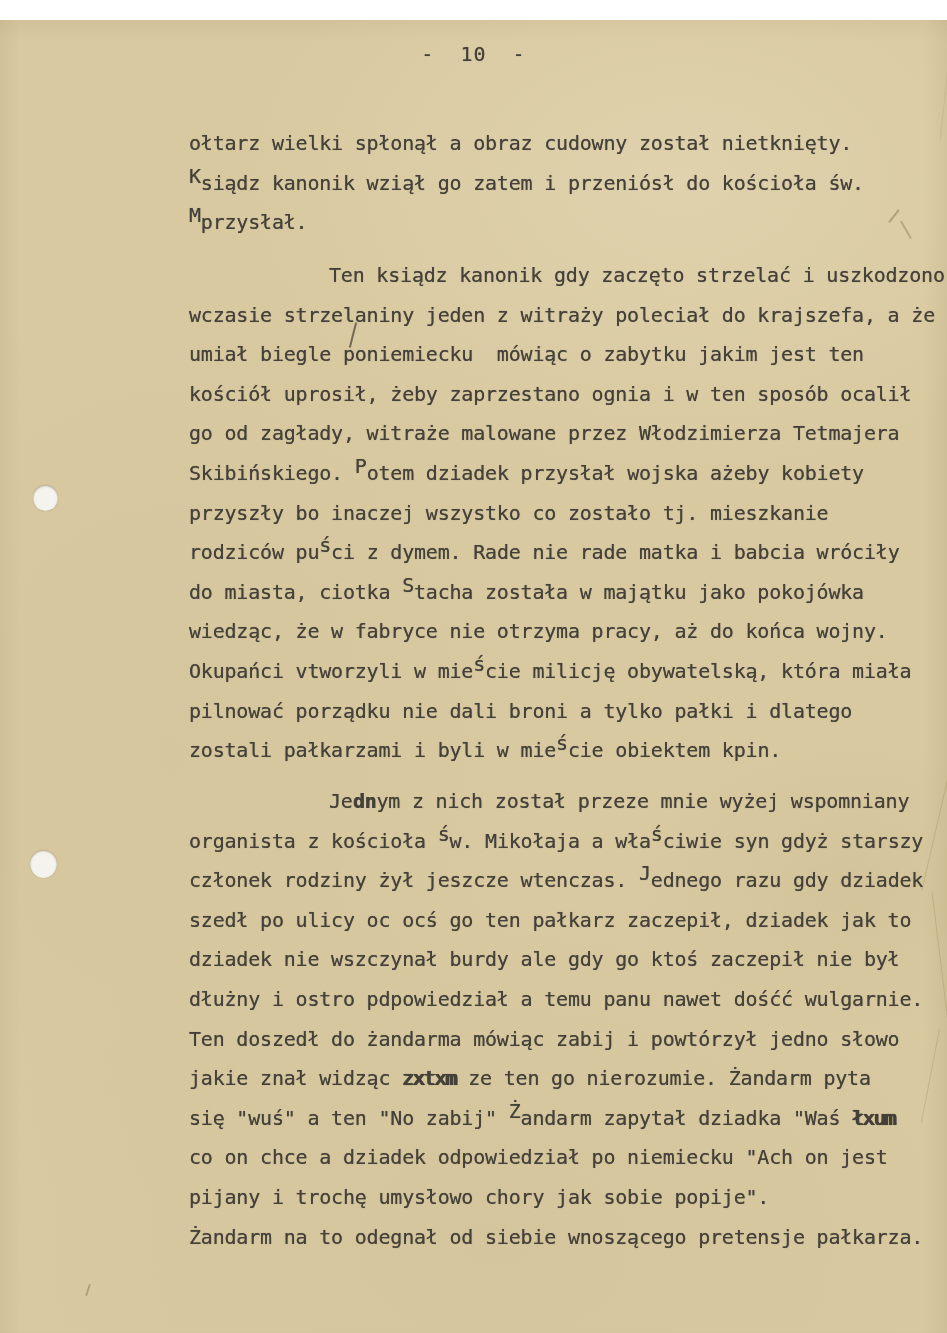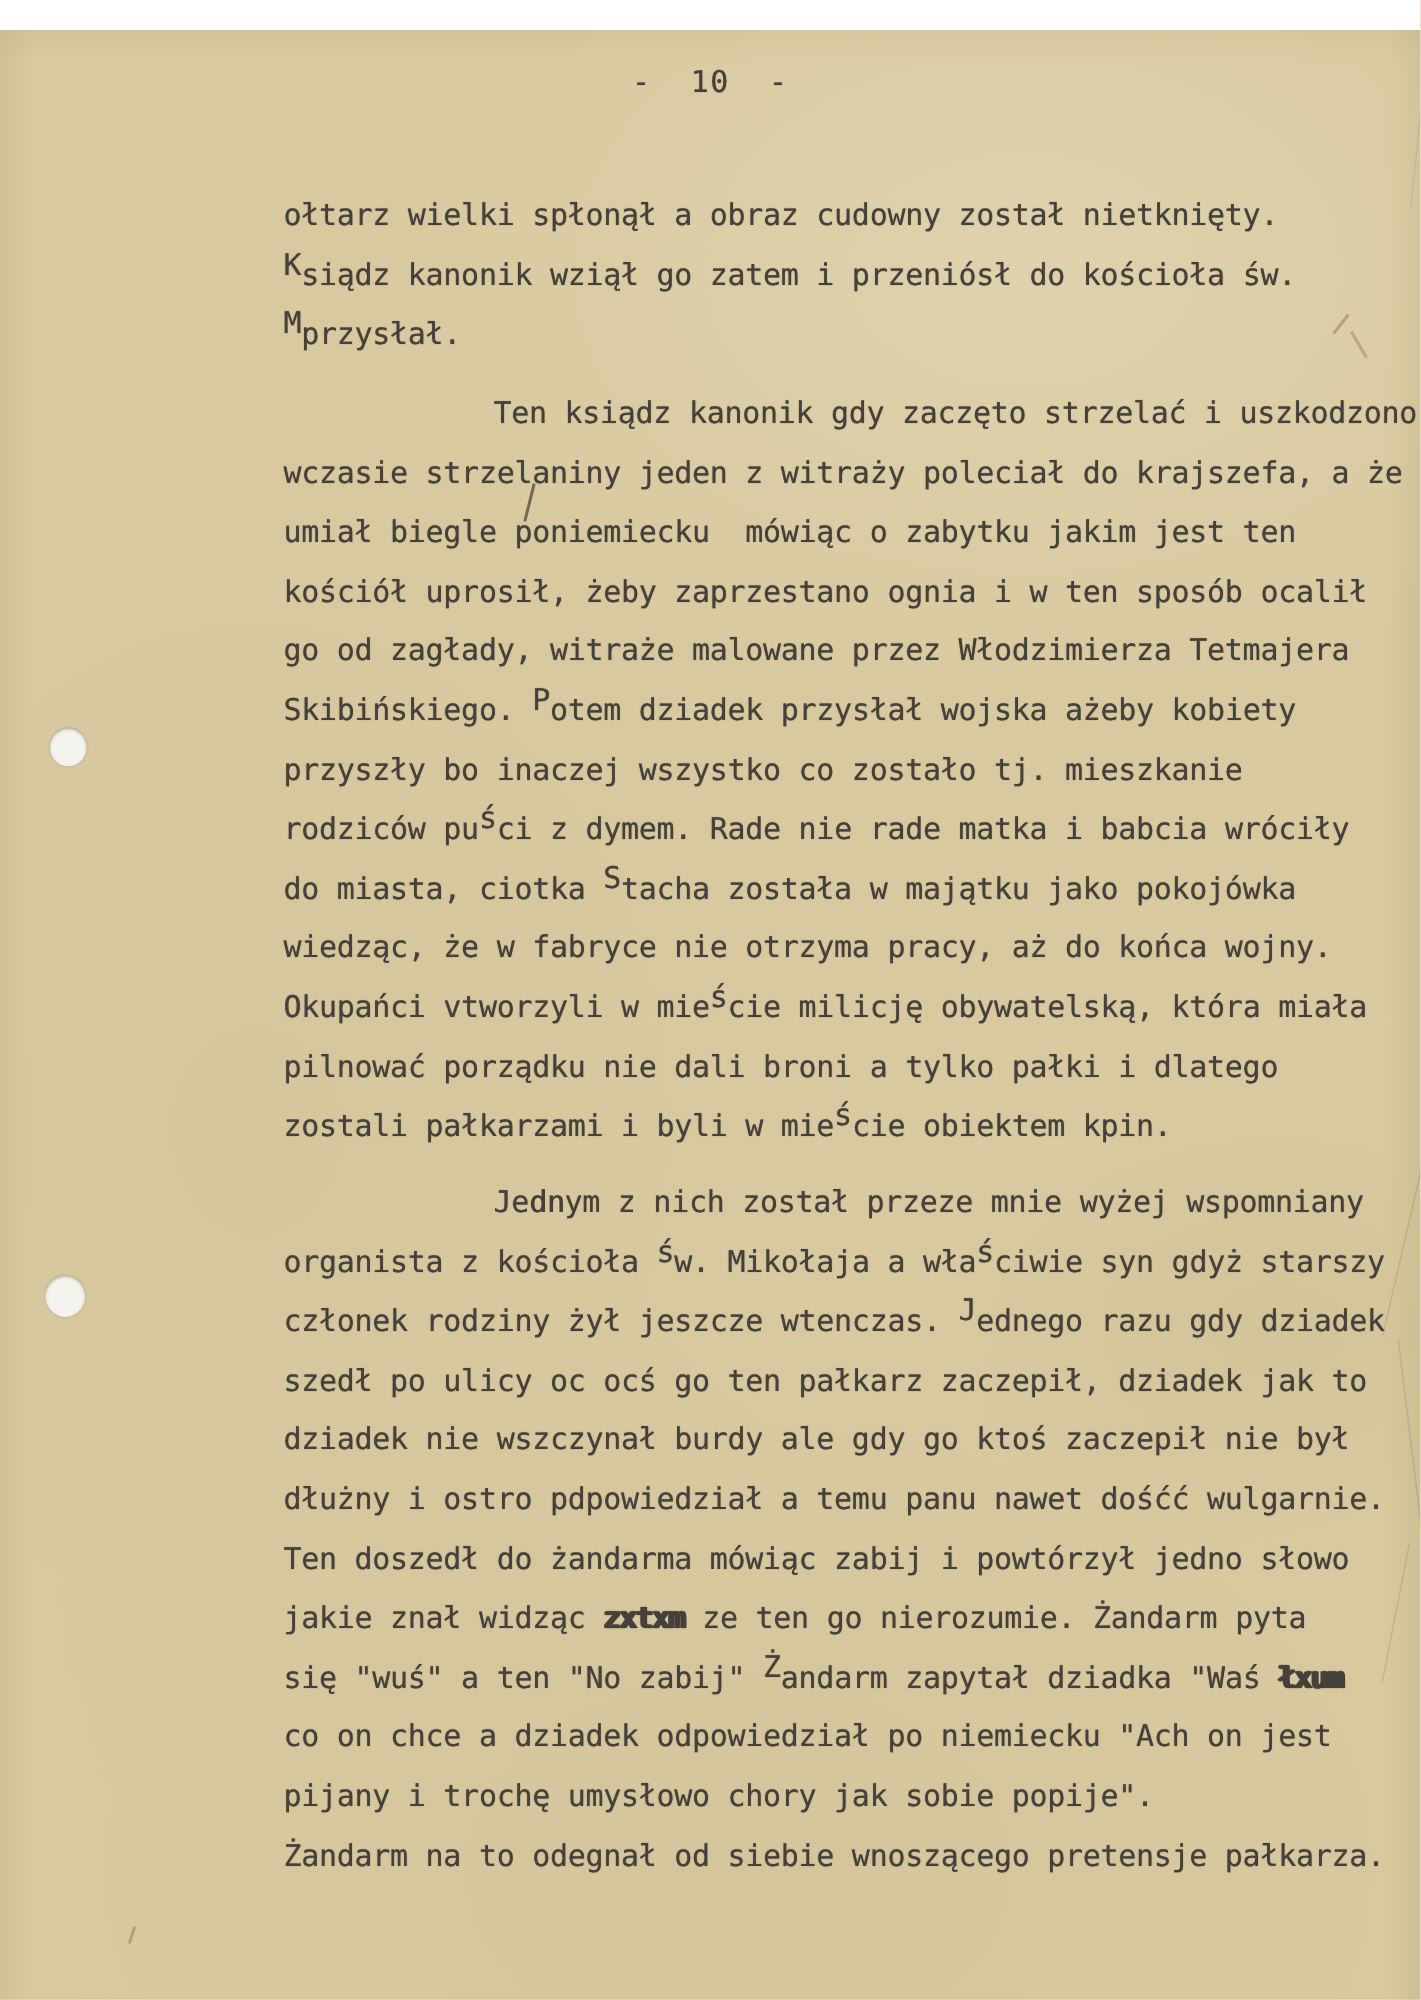--- a/index.html
+++ b/index.html
@@ -35,23 +35,23 @@
     letter-spacing:-0.2px;
     text-shadow:0 0 0.7px rgba(64,60,52,0.72);
   }
   .para-0{top:104px;}
   .para-1{top:236px;}
   .para-2{top:762px;}
   .line{height:39.6px;}
   .line.indent{padding-left:140px;}
 
   .sup{position:relative;top:-7px;}
-  .strike{font-weight:bold;letter-spacing:-1.2px;
+  .strike{font-weight:normal;letter-spacing:-1.2px;
           text-shadow:0.9px 0 currentColor,-0.9px 0 currentColor,0 0 1px rgba(50,46,38,0.9);}
-  .bold{font-weight:normal;text-shadow:0.5px 0 currentColor;}
+  .bold{font-weight:bold;text-shadow:0.5px 0 currentColor;}
 
   .hole{
     position:absolute;border-radius:50%;background:#f4f3ed;
     box-shadow:inset 0 1px 2px rgba(128,112,72,0.55), 0 0 1px rgba(128,112,72,0.6);
   }
   .hole-1{left:33px;top:465px;width:25px;height:26px;}
   .hole-2{left:30px;top:830px;width:27px;height:28px;}
 
   .pen-mark{position:absolute;pointer-events:none;}
   .pen-mark-slash{left:352px;top:302px;width:2px;height:26px;background:rgba(72,66,50,0.7);transform:rotate(14deg);}

